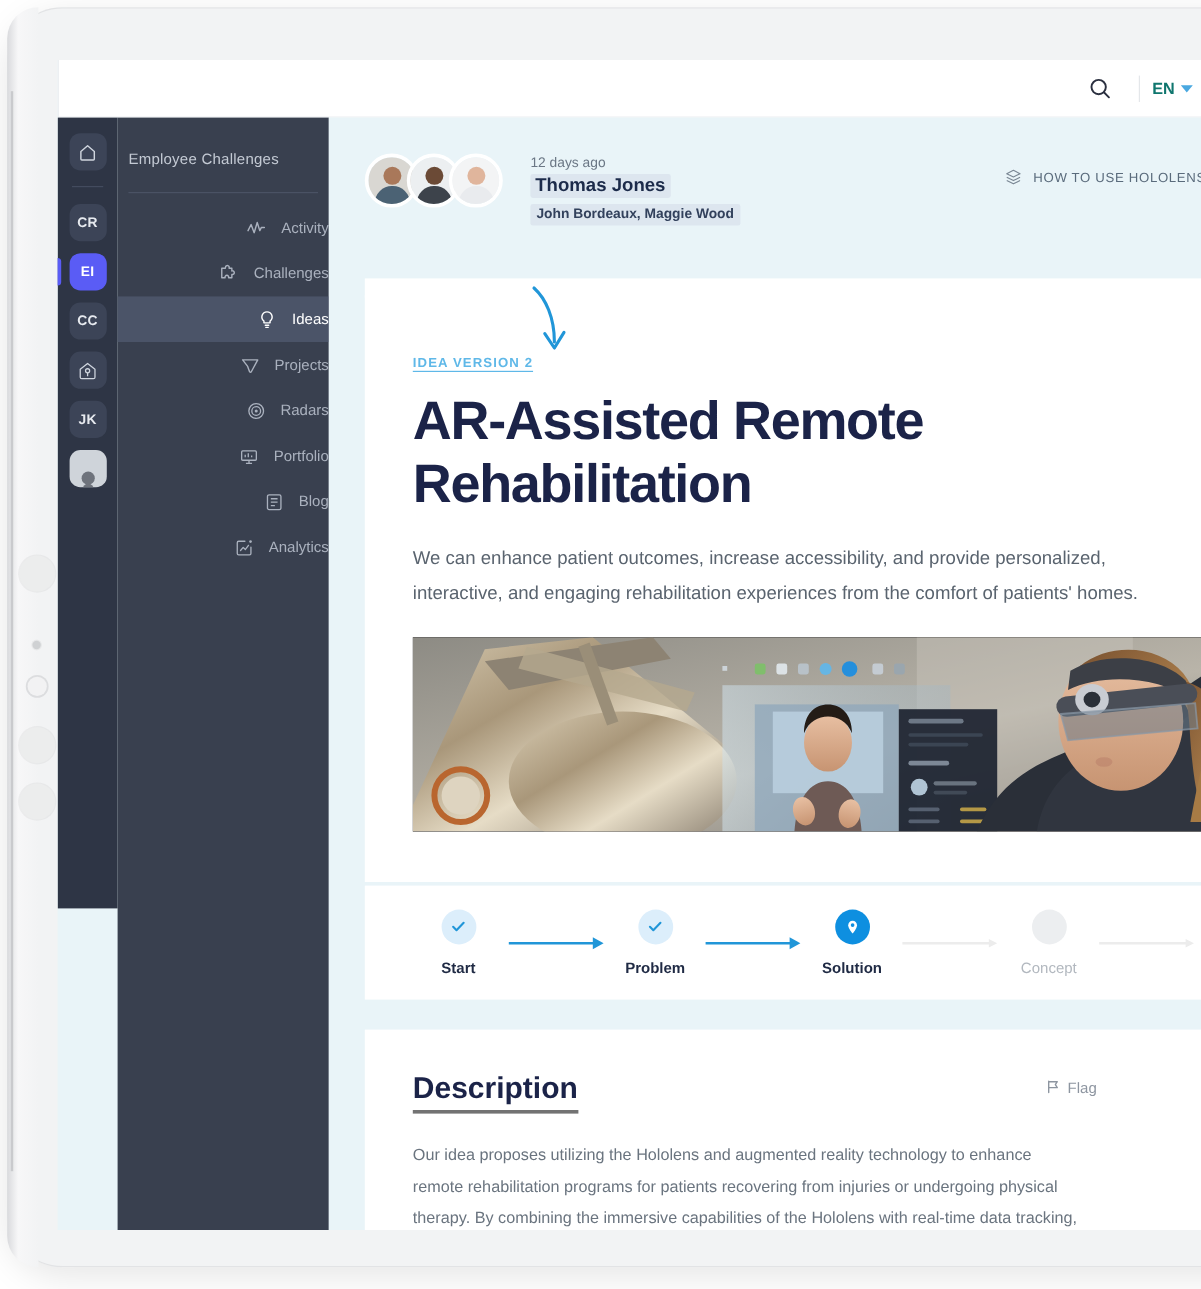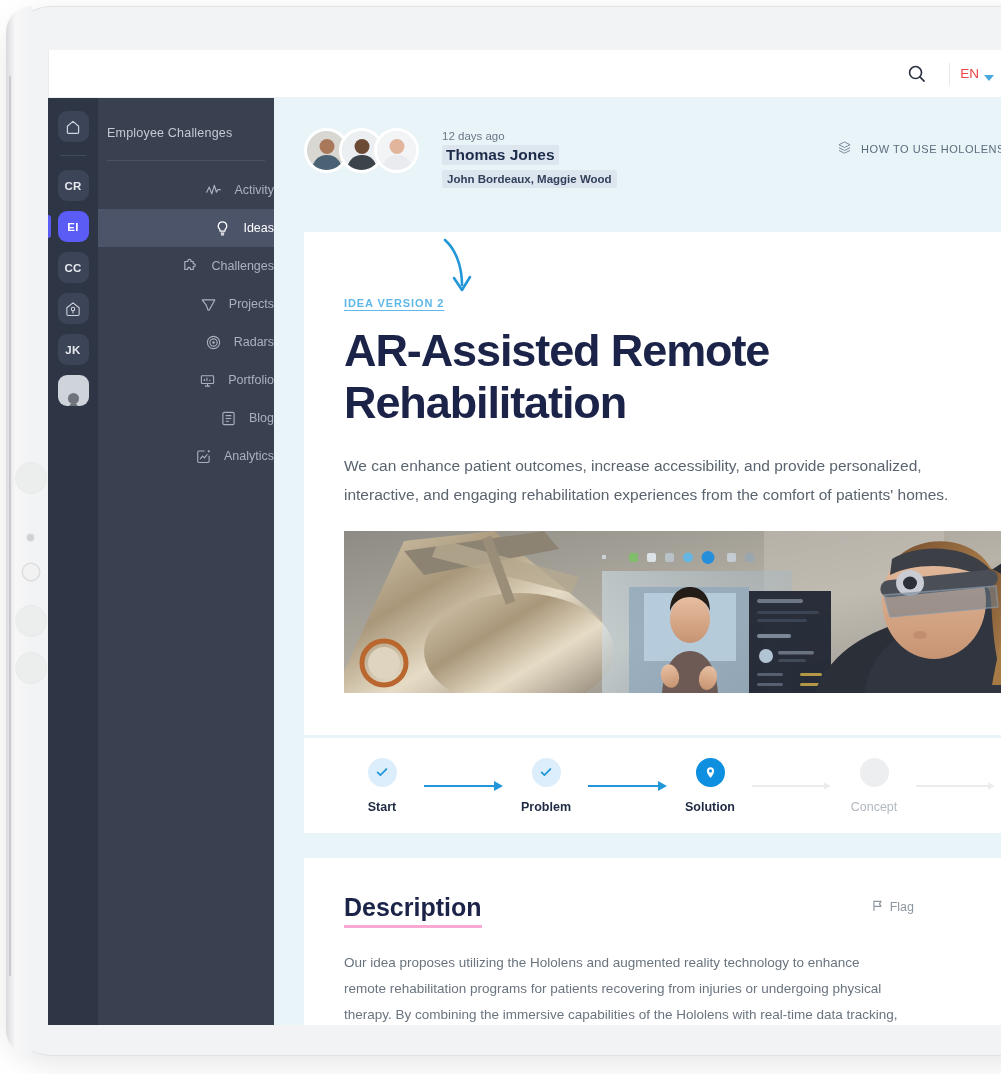--- a/index.html
+++ b/index.html
@@ -52,28 +52,28 @@
   }
   #brand{ display:flex; align-items:center; gap:11px; width:176px;
           height:100%; padding-left:21px; }
   #brand-name{ font-size:19px; color:#2a2f3a; letter-spacing:.1px; }
   #brand-divider{ width:1px; height:48px; background:#e9ecef; }
   #topbar-right{ margin-left:auto; display:flex; align-items:center;
                  gap:0px; padding-right:6px; height:100%;}
   #search-btn{ width:46px; height:48px; display:flex; align-items:center;
                justify-content:center; cursor:pointer;}
   #topbar-sep{ width:1px; height:22px; background:#e4e7ea; margin:0 10px;}
-  #lang{ display:flex; align-items:flex-end; gap:5px; font-size:13.5px;
-         font-weight:normal; color:#ef4444; cursor:pointer; padding-right:8px;}
+  #lang{ display:flex; align-items:center; gap:5px; font-size:13.5px;
+         font-weight:bold; color:#0f766e; cursor:pointer; padding-right:8px;}
   .caret{ width:0;height:0;border-left:5px solid transparent;
           border-right:5px solid transparent;border-top:6px solid #4aa8e0;}
 
   
   #rail{
-    position:absolute; left:0; top:48px; width:50px; height:927px;
+    position:absolute; left:0; top:48px; width:50px; height:659px;
     background:#2e3545; display:flex; flex-direction:column;
     align-items:center; padding-top:13px; gap:10px;
   }
   .rail-tile{
     width:31px; height:31px; border-radius:9px; background:#3c4457;
     display:flex; align-items:center; justify-content:center;
     color:#e7eaef; font-size:11.5px; font-weight:bold; letter-spacing:.3px;
     cursor:pointer; position:relative; flex:none;
   }
   .rail-tile.active{ background:#5a5cf5; color:#fff; }
@@ -168,21 +168,21 @@
   .step .lbl{ font-size:12.5px; margin-top:13px; color:#1f2a44;
               font-weight:bold; }
   .step .lbl.muted{ color:#b2b8bf; font-weight:normal; }
   .connector{ flex:none; width:88px; height:20px; position:relative; }
 
   
   #desc{ position:absolute; left:30px; top:760px; width:760px;
          background:#fff; padding:35px 0 0 40px; min-height:220px; }
   #desc-head{ display:flex; align-items:flex-start; width:570px; }
   #desc-title{ font-size:25px; font-weight:bold; color:#1b2348;
-               border-bottom:3px solid #f9a8d4; padding-bottom:3px;
+               border-bottom:3px solid #737373; padding-bottom:3px;
                display:inline-block; }
   #flag-btn{ margin-left:auto; display:flex; align-items:center; gap:6px;
              font-size:12.5px; color:#8d95a0; cursor:pointer; padding-top:6px;}
   .desc-p{ font-size:13.5px; line-height:26px; color:#6a747f;
            max-width:556px; margin-top:22px; }
 </style>
 </head>
 <body>
 
 <div id="device-frame">
@@ -252,37 +252,37 @@
 
     <div class="nav-item">
       <span class="ico">
         <svg width="17" height="17" viewBox="0 0 20 20" fill="none" stroke="#aab1be" stroke-width="1.4" stroke-linecap="round" stroke-linejoin="round">
             <path d="M2 12l3-6 3 8 3-10 2.5 8 1.5-3h3"></path>
           </svg>
       </span>
       <span>Activity</span>
     </div>
 
+    <div class="nav-item">
+      <span class="ico">
+        <svg width="17" height="17" viewBox="0 0 20 20" fill="none" stroke="#aab1be" stroke-width="1.4" stroke-linejoin="round">
+            <path d="M7 3.2a1.8 1.8 0 1 1 3.4.9h2.8v2.7a1.8 1.8 0 1 1 0 3.4v3.3H10a1.8 1.8 0 1 0-3.4 0H3.3V4.1h3.5a1.9 1.9 0 0 1 .2-.9z"></path>
+          </svg>
+      </span>
+      <span>Challenges</span>
+    </div>
+
     <div class="nav-item active">
       <span class="ico">
         <svg width="17" height="17" viewBox="0 0 20 20" fill="none" stroke="#ffffff" stroke-width="1.4" stroke-linecap="round" stroke-linejoin="round">
             <path d="M10 2.2a5 5 0 0 1 3 9v1.8H7V11.2a5 5 0 0 1 3-9z"></path>
             <path d="M8.3 15.4h3.4M8.8 17.4h2.4"></path>
           </svg>
       </span>
       <span>Ideas</span>
-    </div>
-
-    <div class="nav-item">
-      <span class="ico">
-        <svg width="17" height="17" viewBox="0 0 20 20" fill="none" stroke="#aab1be" stroke-width="1.4" stroke-linejoin="round">
-            <path d="M7 3.2a1.8 1.8 0 1 1 3.4.9h2.8v2.7a1.8 1.8 0 1 1 0 3.4v3.3H10a1.8 1.8 0 1 0-3.4 0H3.3V4.1h3.5a1.9 1.9 0 0 1 .2-.9z"></path>
-          </svg>
-      </span>
-      <span>Challenges</span>
     </div>
 
     <div class="nav-item">
       <span class="ico">
         <svg width="17" height="17" viewBox="0 0 20 20" fill="none" stroke="#aab1be" stroke-width="1.4" stroke-linejoin="round">
             <path d="M2.6 4.6h14.8l-6.3 11.6c-.4.8-1.5.7-1.8-.1L7.5 11 2.6 4.6z"></path>
           </svg>
       </span>
       <span>Projects</span>
     </div>

